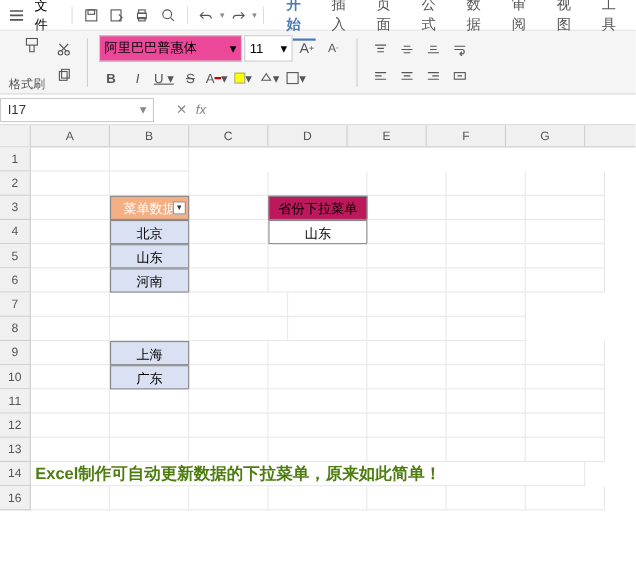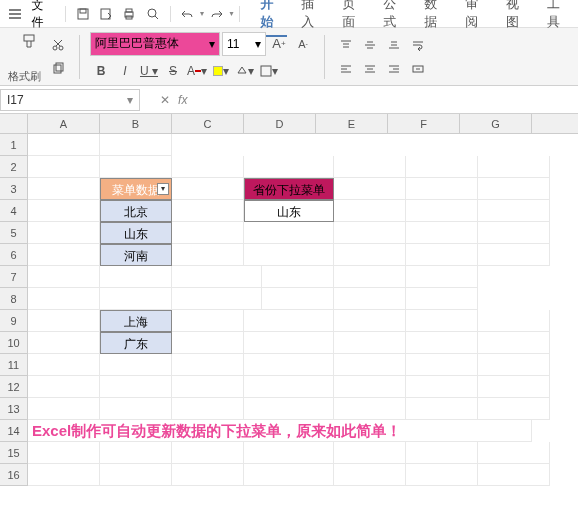--- a/index.html
+++ b/index.html
@@ -39,21 +39,21 @@
 .row-h { width: 28px; background: #f0f0f0; border-right: 1px solid #ccc; border-bottom: 1px solid #ccc; text-align: center; line-height: 22px; font-size: 11px; color: #555; cursor: pointer; }
 .cell { width: 72px; border-right: 1px solid #e8e8e8; border-bottom: 1px solid #e8e8e8; line-height: 22px; text-align: center; font-size: 12px; position: relative; }
 
 .merged-title { background: #00b0f0; color: #fff; font-weight: bold; }
 .hdr-orange { background: #f4b084; color: #fff; font-weight: normal; border: 1px solid #888 !important; }
 .hdr-green { background: #be185d; border: 1px solid #888 !important; }
 .data-cell { background: #d9e1f2; border: 1px solid #888 !important; }
 .dd-cell { background: #fff; border: 1px solid #888 !important; }
 .filter-arrow { position: absolute; right: 2px; top: 4px; width: 12px; height: 12px; background: #fff; border: 1px solid #888; font-size: 8px; line-height: 10px; color: #333; }
 
-.red-text { color: #ec4899; font-weight: bold; font-size: 15px; text-align: left; padding-left: 4px; }
+.red-text { color: #4d7c0f; font-weight: bold; font-size: 15px; text-align: left; padding-left: 4px; }
 
 svg { display: block; }
 </style>
 </head>
 <body>
 
 <div class="menubar">
   <div class="icon-btn">
     <svg width="14" height="14" viewBox="0 0 14 14">
         <path d="M1 3h12M1 7h12M1 11h12" stroke="#555" stroke-width="1.5"></path>
@@ -357,30 +357,20 @@
         <div class="cell" style="width: 90px;"></div>
         <div class="cell"></div>
         <div class="cell"></div>
         <div class="cell"></div>
       </div>
       <div class="row">
         <div class="row-h">14</div>
         <div class="cell red-text" style="width: 504px;">Excel制作可自动更新数据的下拉菜单，原来如此简单！</div>
       </div>
       <div class="row">
-        <div class="row-h">15</div>
-        <div class="cell"></div>
-        <div class="cell"></div>
-        <div class="cell"></div>
-        <div class="cell" style="width: 90px;"></div>
-        <div class="cell"></div>
-        <div class="cell"></div>
-        <div class="cell"></div>
-      </div>
-      <div class="row">
         <div class="row-h">16</div>
         <div class="cell"></div>
         <div class="cell"></div>
         <div class="cell"></div>
         <div class="cell" style="width: 90px;"></div>
         <div class="cell"></div>
         <div class="cell"></div>
         <div class="cell"></div>
       </div>
     </div>

